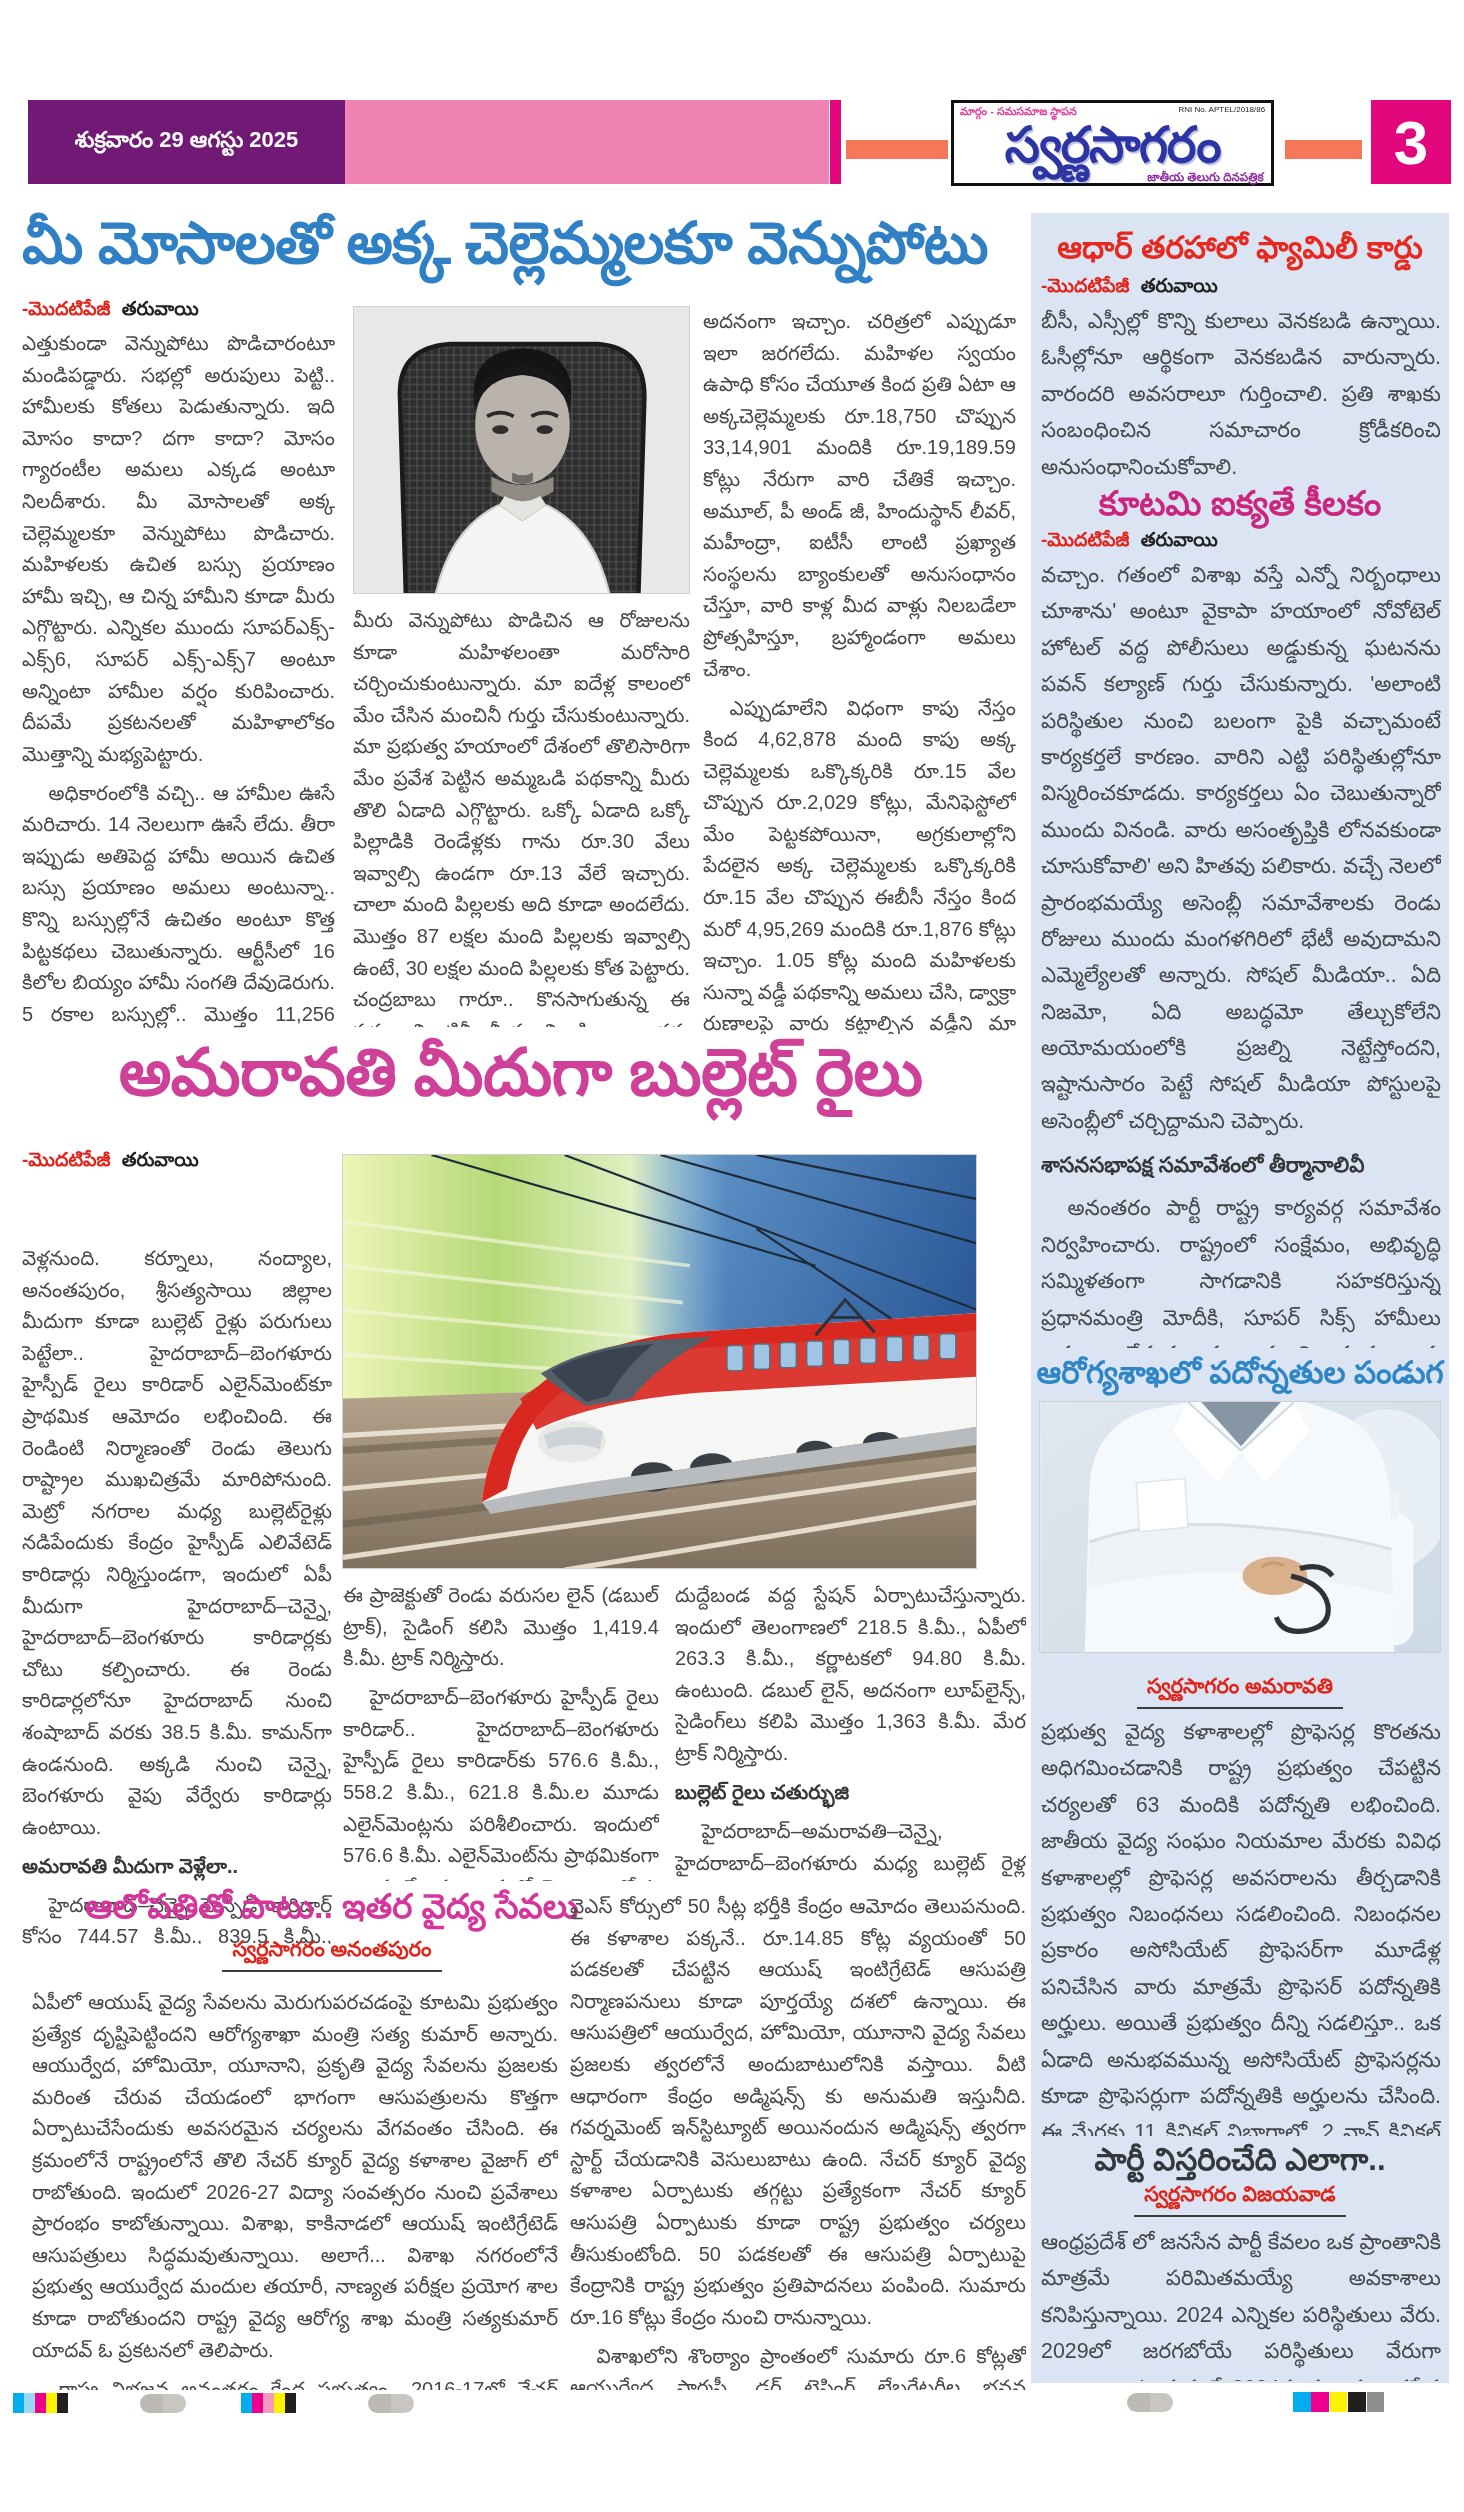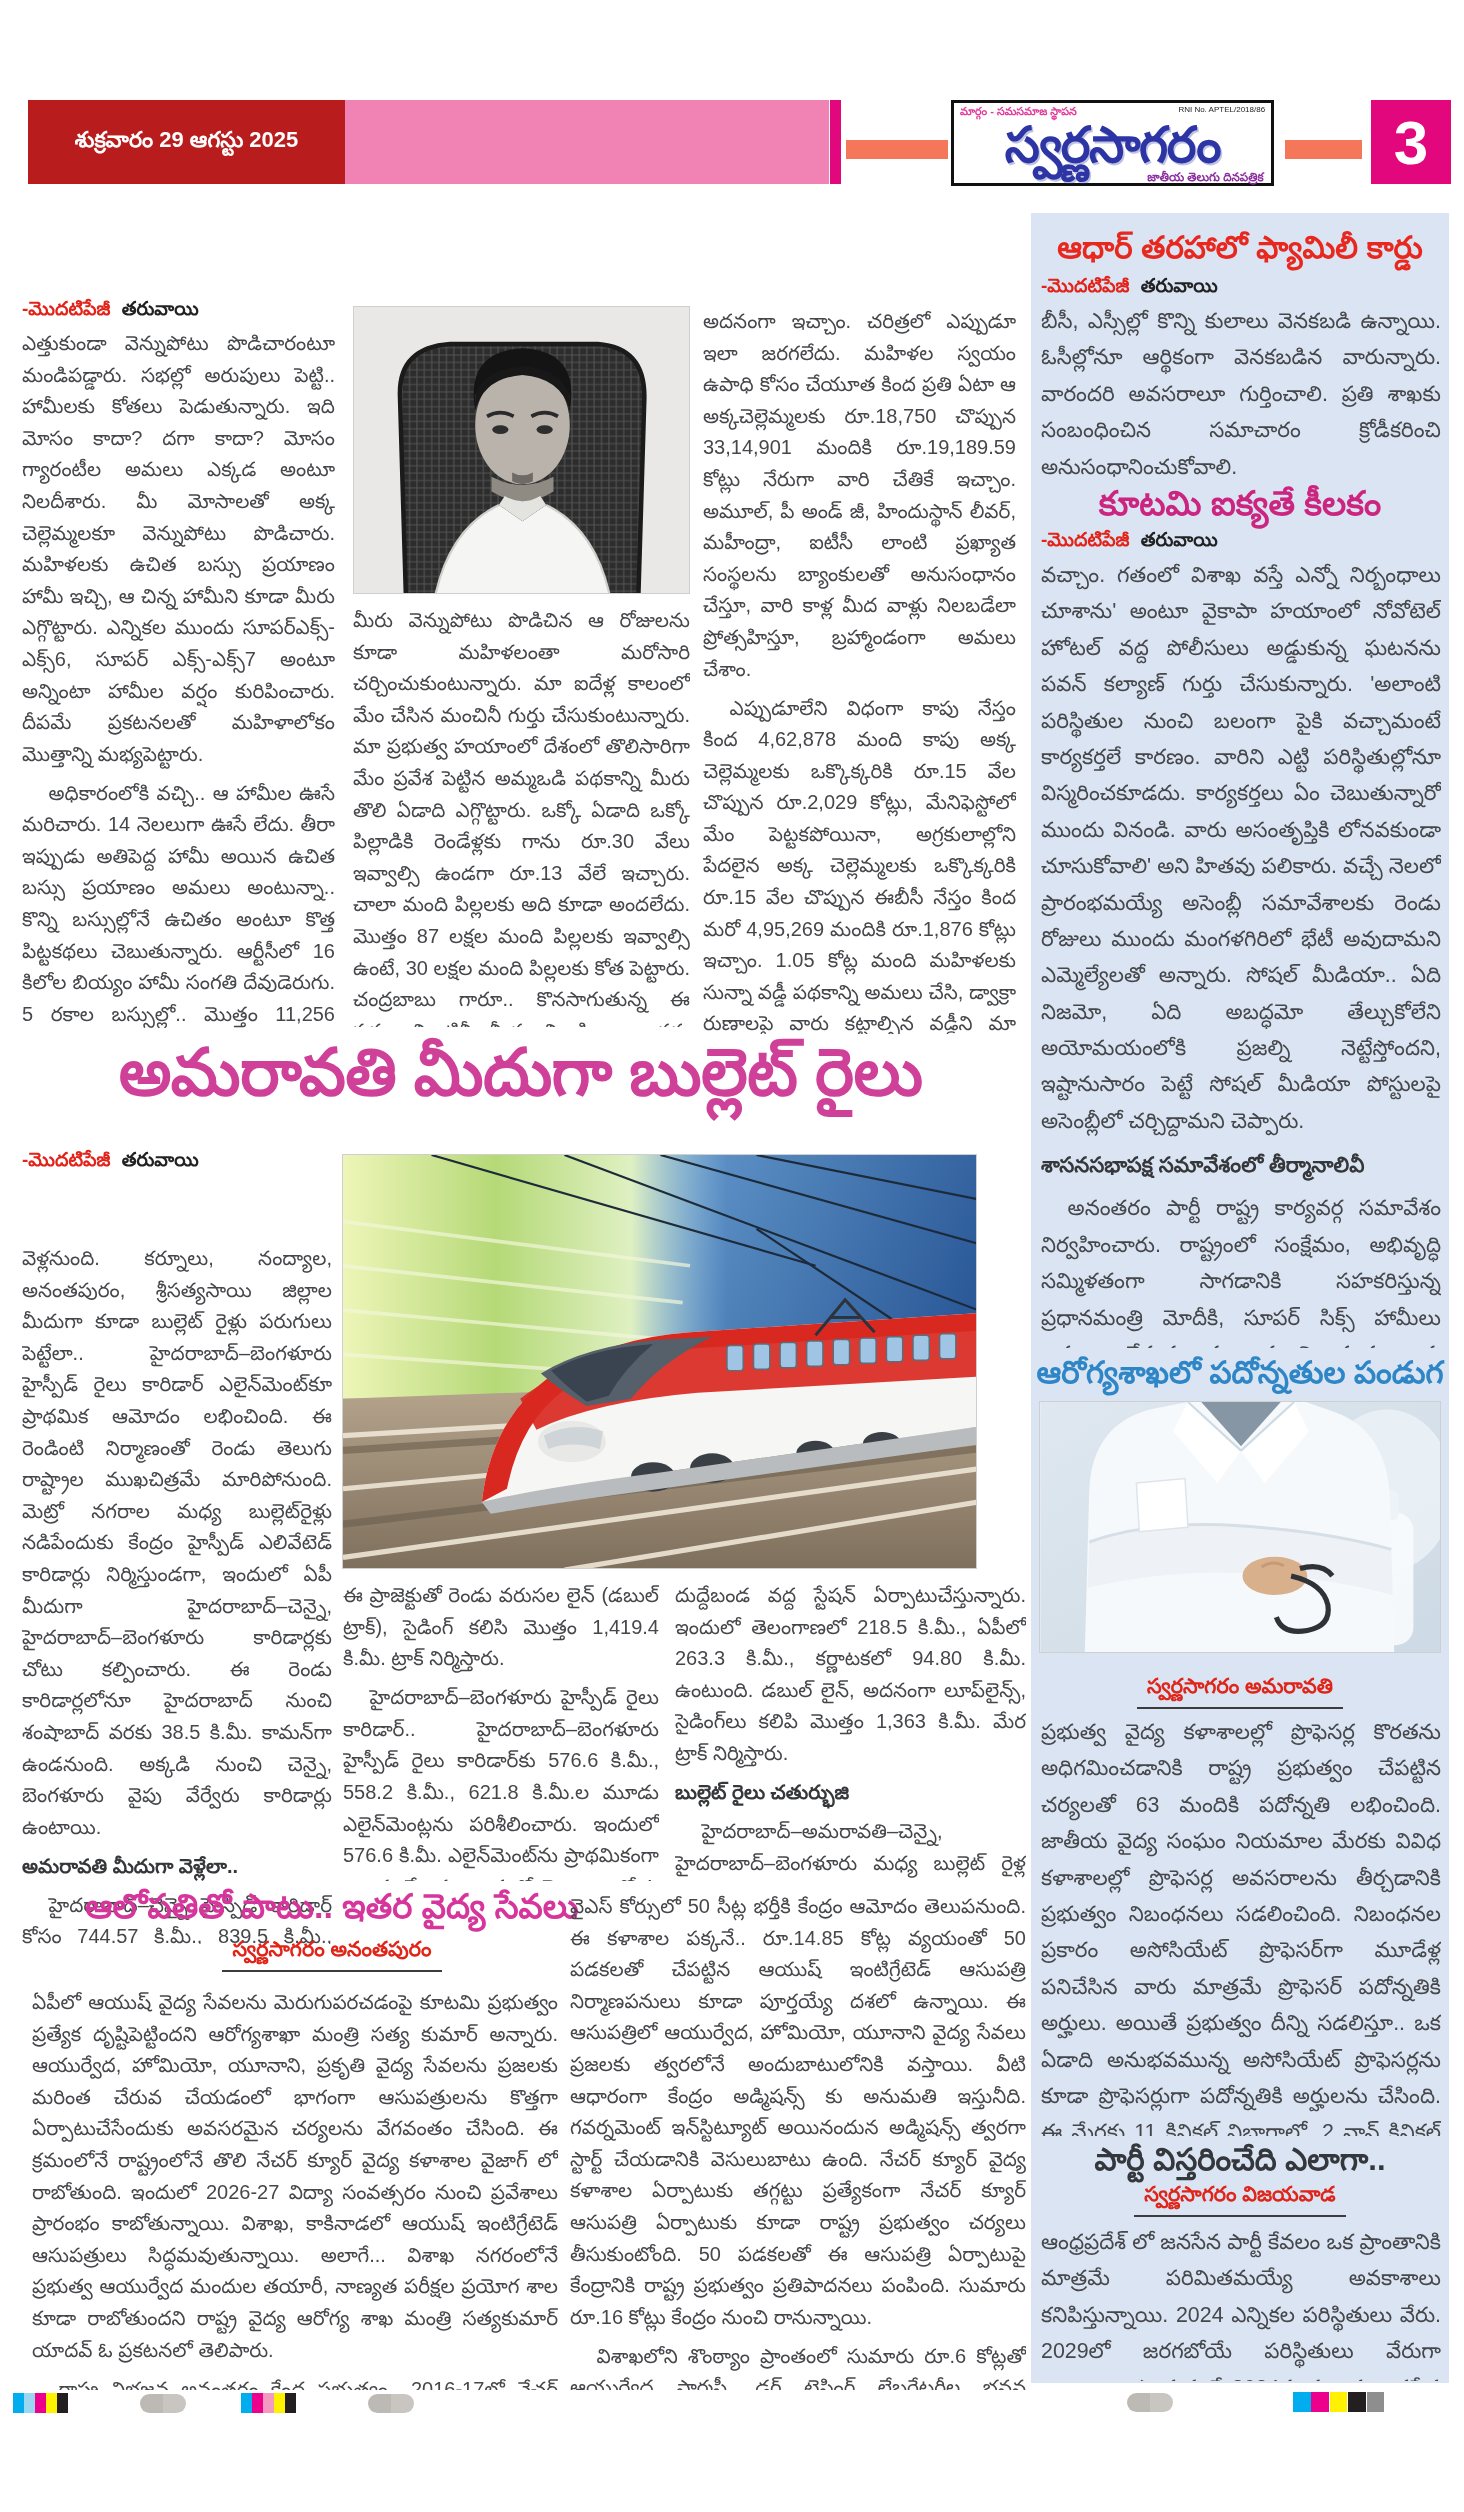--- a/index.html
+++ b/index.html
@@ -1,21 +1,21 @@
 <!DOCTYPE html>
 <html style="font-size:11.8px"><head>
 <meta charset="utf-8">
 <style>
   html,body{margin:0;padding:0;background:#ffffff;}
   .page{position:relative;width:1465px;height:2512px;background:#ffffff;overflow:hidden;
         font-family:"Liberation Sans","DejaVu Sans",sans-serif;}
   .abs{position:absolute;}
 
   
-  .date-box{background:#b91c1c;color:#ffffff;display:flex;align-items:center;justify-content:center;
+  .date-box{background:#701a75;color:#ffffff;display:flex;align-items:center;justify-content:center;
             font-size:22px;font-weight:bold;}
   .pink-block{background:#f083b4;}
   .pink-strip{background:#e2077c;}
   .dash{background:#f5775a;}
   .masthead{background:#ffffff;border:3px solid #101010;box-sizing:border-box;}
   .mh-top{display:flex;justify-content:space-between;align-items:flex-start;padding:2.2px 5.9px 0 5.9px;}
   .mh-slogan{color:#e03a9a;font-size:11px;font-weight:bold;}
   .mh-rni{color:#222;font-size:8px;}
   .mh-title{text-align:center;font-size:50px;font-weight:800;color:#2d35a5;letter-spacing:-1.5px;
             line-height:1.0;text-shadow:1.5px 1.5px 0 rgba(45,53,165,0.30);}
@@ -78,20 +78,21 @@
     </div>
     <div class="mh-title">స్వర్ణసాగరం</div>
     <div class="mh-tagline">జాతీయ తెలుగు దినపత్రిక</div>
   </div>
 
   <div class="abs dash" style="left:1285px;top:140px;width:77px;height:19px;"></div>
   <div class="abs pageno" style="left:1371px;top:100px;width:80px;height:84px;">
     <span>3</span>
   </div>
 
+  <div class="abs h-blue" style="left:22px;top:213px;width:993px;">మీ మోసాలతో అక్క చెల్లెమ్మలకూ వెన్నుపోటు</div>
 
   <div class="abs tagline-cont" style="left:22px;top:298px;">
     <span class="tag-red">-మొదటిపేజీ</span>
     <span class="tag-black">తరువాయి</span>
   </div>
 
   <div class="abs col" style="left:22px;top:328px;width:313px;height:700px;">
       <p class="para">ఎత్తుకుండా వెన్నుపోటు పొడిచారంటూ మండిపడ్డారు. సభల్లో అరుపులు పెట్టి.. హామీలకు కోతలు పెడుతున్నారు. ఇది మోసం కాదా? దగా కాదా? మోసం గ్యారంటీల అమలు ఎక్కడ అంటూ నిలదీశారు. మీ మోసాలతో అక్క చెల్లెమ్మలకూ వెన్నుపోటు పొడిచారు. మహిళలకు ఉచిత బస్సు ప్రయాణం హామీ ఇచ్చి, ఆ చిన్న హామీని కూడా మీరు ఎగ్గొట్టారు. ఎన్నికల ముందు సూపర్‌ఎక్స్-ఎక్స్6, సూపర్ ఎక్స్-ఎక్స్7 అంటూ అన్నింటా హామీల వర్షం కురిపించారు. దీపమే ప్రకటనలతో మహిళాలోకం మొత్తాన్ని మభ్యపెట్టారు.</p>
       <p class="para">అధికారంలోకి వచ్చి.. ఆ హామీల ఊసే మరిచారు. 14 నెలలుగా ఊసే లేదు. తీరా ఇప్పుడు అతిపెద్ద హామీ అయిన ఉచిత బస్సు ప్రయాణం అమలు అంటున్నా.. కొన్ని బస్సుల్లోనే ఉచితం అంటూ కొత్త పిట్టకథలు చెబుతున్నారు. ఆర్టీసీలో 16 కిలోల బియ్యం హామీ సంగతి దేవుడెరుగు. 5 రకాల బస్సుల్లో.. మొత్తం 11,256 బస్సులు ఉంటే అందులో 6,700 బస్సుల్లోనే ఉచిత ప్రయాణం పెట్టారు. ఉన్న బస్సుల్లోనూ సగానికి సగం కోత విధించారు. 1,560 ఎక్స్‌ప్రెస్ బస్సులు ఉంటే, అందులో 950 వరకే ఈ పథకం ఉంది. ఇలా ప్రతి పథకంలోనూ కోతలు పెట్టారు. ఇది వట్టి మోసం కాదా?</p>
     </div>

